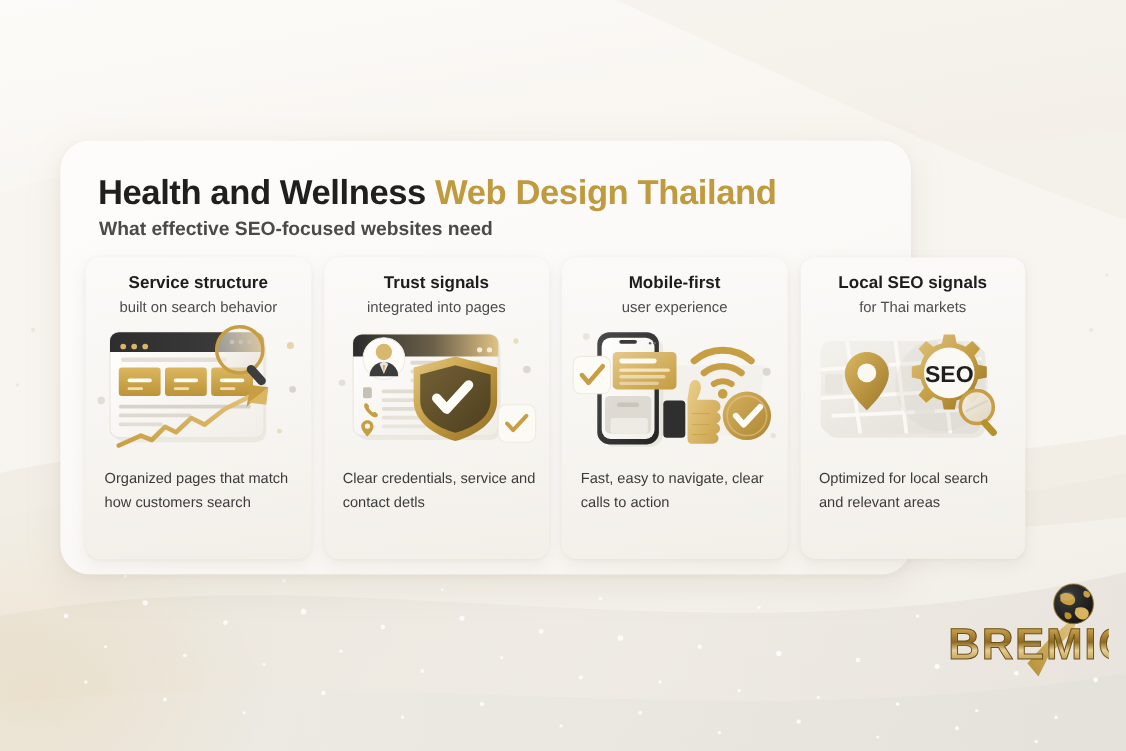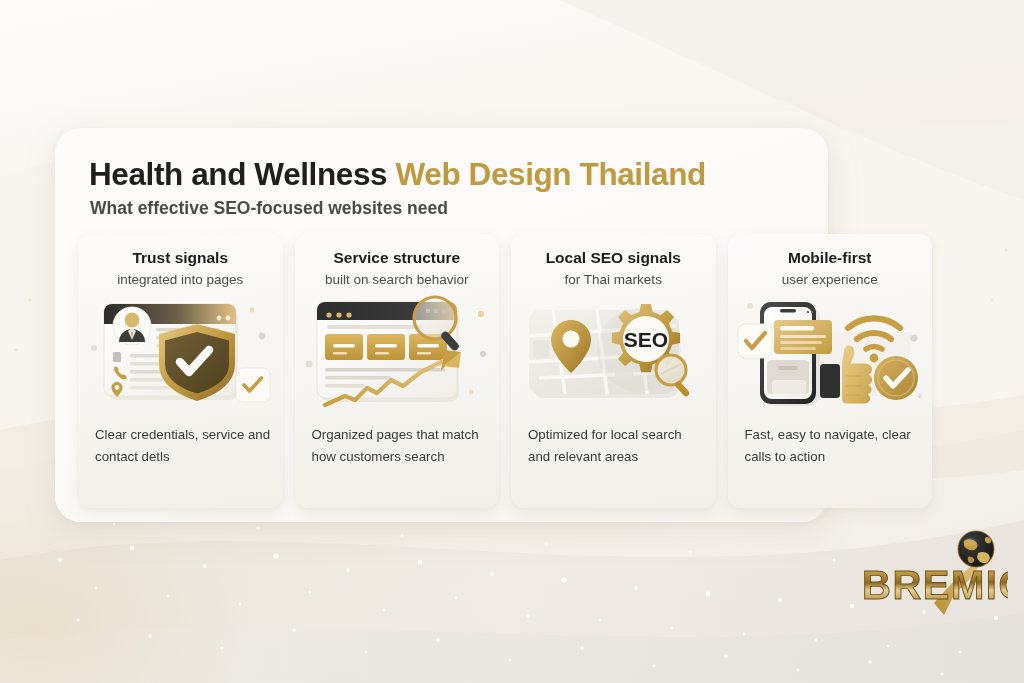--- a/index.html
+++ b/index.html
@@ -192,92 +192,20 @@
   <div id="panel">
 
     <div id="headline">
       <span>Health and Wellness</span>
       <span class="accent">Web Design Thailand</span>
     </div>
     <div id="subhead">What effective SEO-focused websites need</div>
 
     <div id="cards">
 
-      <div class="card c2">
-        <div class="card-title">Trust signals</div>
-        <div class="card-sub">integrated into pages</div>
-        <div class="card-art">
-          <svg viewBox="0 0 188 118">
-            <defs>
-              <linearGradient id="g2win" x1="0" y1="0" x2="1" y2="1">
-                <stop offset="0" stop-color="#ffffff"></stop>
-                  <stop offset="1" stop-color="#f0ede7"></stop>
-              </linearGradient>
-              <linearGradient id="g2bar" x1="0" y1="0" x2="1" y2="0">
-                <stop offset="0" stop-color="#2c2c2c"></stop>
-                  <stop offset="0.55" stop-color="#6b5f48"></stop>
-                <stop offset="1" stop-color="#e0c285"></stop>
-              </linearGradient>
-              <linearGradient id="g2shieldOuter" x1="0" y1="0" x2="1" y2="1">
-                <stop offset="0" stop-color="#e6c882"></stop>
-                  <stop offset="0.5" stop-color="#c19a3e"></stop>
-                <stop offset="1" stop-color="#8e6d26"></stop>
-              </linearGradient>
-              <linearGradient id="g2shieldInner" x1="0" y1="0" x2="1" y2="1">
-                <stop offset="0" stop-color="#6e5c33"></stop>
-                  <stop offset="1" stop-color="#4a3d1f"></stop>
-              </linearGradient>
-            </defs>
-            <g opacity="0.1">
-                <rect x="22" y="16" width="130" height="92" rx="9" fill="#8b7c5c"></rect>
-              </g>
-            <rect x="18" y="12" width="132" height="92" rx="8" fill="url(#g2win)" stroke="#eae6dd"></rect>
-            <path d="M18,20 a8,8 0 0 1 8,-8 h116 a8,8 0 0 1 8,8 v12 H18 Z" fill="url(#g2bar)"></path>
-            <circle cx="133" cy="26" r="2.4" fill="#fdf6e6" opacity="0.85"></circle>
-            <circle cx="142" cy="26" r="2.4" fill="#fdf6e6" opacity="0.85"></circle>
-            <g>
-              <circle cx="46" cy="34" r="19" fill="#fdfcf9" stroke="#efebe2"></circle>
-              <circle cx="46" cy="28" r="7.4" fill="#d8b76e"></circle>
-              <path d="M33,50 a13,13 0 0 1 26,0 Z" fill="#3c3c3c"></path>
-              <path d="M42,39 L46,48 L50,39 L46,36 Z" fill="#e8e4da"></path>
-              <path d="M45,40 L46,47 L47,40 Z" fill="#c9a44f"></path>
-            </g>
-            <rect x="70" y="36" width="64" height="3.6" rx="1.8" fill="#dedad1"></rect>
-            <rect x="70" y="44" width="56" height="3.6" rx="1.8" fill="#e3dfd6"></rect>
-            <rect x="70" y="52" width="44" height="3.6" rx="1.8" fill="#e7e3da"></rect>
-            <rect x="27" y="60" width="8" height="10" rx="1.6" fill="#c6c1b6"></rect>
-            <g fill="#c79e43">
-              <path d="M28.2,75.4 c0.6,-1 2,-1.2 2.8,-0.3 l1.1,1.2 c0.6,0.7 0.6,1.7 0,2.3 c1,1.9 2.5,3.4 4.4,4.4 c0.6,-0.6 1.6,-0.6 2.3,0 l1.2,1.1 c0.9,0.8 0.7,2.2 -0.3,2.8 c-1.4,0.8 -3.2,0.5 -4.5,-0.5 c-3,-2.2 -5.3,-4.6 -6.6,-7.4 c-0.6,-1.3 -0.6,-2.7 -0.4,-3.6 Z"></path>
-            </g>
-            <g fill="#c79e43">
-              <path d="M31,90 c-3.1,0 -5.6,2.5 -5.6,5.6 c0,4 5.6,9.4 5.6,9.4 s5.6,-5.4 5.6,-9.4 c0,-3.1 -2.5,-5.6 -5.6,-5.6 Z"></path>
-              <circle cx="31" cy="95.4" r="2.3" fill="#fbf8f1"></circle>
-            </g>
-            <rect x="44" y="62" width="66" height="3.4" rx="1.7" fill="#e0dcd3"></rect>
-            <rect x="44" y="70" width="58" height="3.4" rx="1.7" fill="#e4e0d7"></rect>
-            <rect x="44" y="78" width="64" height="3.4" rx="1.7" fill="#e0dcd3"></rect>
-            <rect x="44" y="86" width="50" height="3.4" rx="1.7" fill="#e6e2d9"></rect>
-            <rect x="44" y="94" width="40" height="3.4" rx="1.7" fill="#eae6dd"></rect>
-            <g>
-              <rect x="150" y="76" width="34" height="34" rx="7" fill="#fcfaf5" stroke="#edeae2"></rect>
-              <path d="M158,93 l5.5,6 l12,-13" fill="none" stroke="#c79e43" stroke-width="3.6" stroke-linecap="round" stroke-linejoin="round"></path>
-            </g>
-            <g>
-              <path d="M128,32 L166,42 V72 c0,20 -19,31 -38,37 c-19,-6 -38,-17 -38,-37 V42 Z" transform="translate(-17,0)" fill="url(#g2shieldOuter)"></path>
-              <path d="M111,40 L143,48.5 V72 c0,15.5 -15.5,24.5 -32,29.5 c-16.5,-5 -32,-14 -32,-29.5 V48.5 Z" transform="translate(0,0) scale(1)" fill="url(#g2shieldInner)" opacity="0.96"></path>
-              <path d="M94,70 l9,10 l20,-22" fill="none" stroke="#fffdf7" stroke-width="8.5" stroke-linecap="round" stroke-linejoin="round"></path>
-            </g>
-            <circle cx="176" cy="44" r="3.4" fill="#d3cec4" opacity="0.75"></circle>
-            <circle cx="8" cy="56" r="3" fill="#dcd6ca" opacity="0.7"></circle>
-            <circle cx="166" cy="18" r="2.4" fill="#e2cb96" opacity="0.6"></circle>
-          </svg>
-        </div>
-        <div class="card-caption">Clear credentials, service and contact detls</div>
-      </div>
-
       <div class="card c1">
         <div class="card-title">Service structure</div>
         <div class="card-sub">built on search behavior</div>
         <div class="card-art">
           <svg viewBox="0 0 188 118">
             <defs>
               <linearGradient id="g1win" x1="0" y1="0" x2="1" y2="1">
                 <stop offset="0" stop-color="#ffffff"></stop>
                   <stop offset="1" stop-color="#f1eee8"></stop>
               </linearGradient>
@@ -332,83 +260,90 @@
             </g>
             <circle cx="178" cy="22" r="3.2" fill="#e2cb96" opacity="0.8"></circle>
             <circle cx="180" cy="62" r="3" fill="#cfcac0" opacity="0.8"></circle>
             <circle cx="6" cy="72" r="3.4" fill="#d8d3c8" opacity="0.7"></circle>
             <circle cx="168" cy="100" r="2.2" fill="#e2cb96" opacity="0.6"></circle>
           </svg>
         </div>
         <div class="card-caption">Organized pages that match how customers search</div>
       </div>
 
-      <div class="card c4">
-        <div class="card-title">Local SEO signals</div>
-        <div class="card-sub">for Thai markets</div>
+      <div class="card c2">
+        <div class="card-title">Trust signals</div>
+        <div class="card-sub">integrated into pages</div>
         <div class="card-art">
           <svg viewBox="0 0 188 118">
             <defs>
-              <linearGradient id="g4map" x1="0" y1="0" x2="1" y2="1">
-                <stop offset="0" stop-color="#f4f2ed"></stop>
-                  <stop offset="1" stop-color="#e2dfd8"></stop>
-              </linearGradient>
-              <linearGradient id="g4pin" x1="0" y1="0" x2="1" y2="1">
-                <stop offset="0" stop-color="#dbb761"></stop>
-                  <stop offset="1" stop-color="#9c7727"></stop>
-              </linearGradient>
-              <linearGradient id="g4gear" x1="0" y1="0" x2="1" y2="1">
-                <stop offset="0" stop-color="#e2c582"></stop>
-                  <stop offset="0.55" stop-color="#c39c41"></stop>
-                <stop offset="1" stop-color="#93701f"></stop>
-              </linearGradient>
-              <linearGradient id="g4lens" x1="0" y1="0" x2="1" y2="1">
-                <stop offset="0" stop-color="#f6f2e7" stop-opacity="0.95"></stop>
-                <stop offset="1" stop-color="#ddd3bc" stop-opacity="0.9"></stop>
+              <linearGradient id="g2win" x1="0" y1="0" x2="1" y2="1">
+                <stop offset="0" stop-color="#ffffff"></stop>
+                  <stop offset="1" stop-color="#f0ede7"></stop>
+              </linearGradient>
+              <linearGradient id="g2bar" x1="0" y1="0" x2="1" y2="0">
+                <stop offset="0" stop-color="#2c2c2c"></stop>
+                  <stop offset="0.55" stop-color="#6b5f48"></stop>
+                <stop offset="1" stop-color="#e0c285"></stop>
+              </linearGradient>
+              <linearGradient id="g2shieldOuter" x1="0" y1="0" x2="1" y2="1">
+                <stop offset="0" stop-color="#e6c882"></stop>
+                  <stop offset="0.5" stop-color="#c19a3e"></stop>
+                <stop offset="1" stop-color="#8e6d26"></stop>
+              </linearGradient>
+              <linearGradient id="g2shieldInner" x1="0" y1="0" x2="1" y2="1">
+                <stop offset="0" stop-color="#6e5c33"></stop>
+                  <stop offset="1" stop-color="#4a3d1f"></stop>
               </linearGradient>
             </defs>
             <g opacity="0.1">
-                <rect x="14" y="22" width="146" height="84" rx="11" fill="#807662"></rect>
+                <rect x="22" y="16" width="130" height="92" rx="9" fill="#8b7c5c"></rect>
               </g>
-            <rect x="10" y="18" width="146" height="84" rx="10" fill="url(#g4map)"></rect>
-            <g stroke="#fbfaf7" stroke-width="3.4" fill="none" opacity="0.95">
-              <path d="M10,44 L156,34"></path>
-              <path d="M10,70 L156,62"></path>
-              <path d="M34,18 L46,102"></path>
-              <path d="M78,18 L88,102"></path>
-              <path d="M118,18 L128,102"></path>
-              <path d="M20,86 L156,80"></path>
-            </g>
-            <g fill="#e8e5de" opacity="0.8">
-              <rect x="14" y="48" width="16" height="18" rx="2"></rect>
-              <rect x="52" y="38" width="20" height="12" rx="2"></rect>
-              <rect x="96" y="74" width="18" height="14" rx="2"></rect>
-            </g>
-            <circle cx="120" cy="58" r="42" fill="#d8d4cc" opacity="0.3"></circle>
-            <g>
-              <path d="M52,28 c-11,0 -20,9 -20,20 c0,14.5 20,33 20,33 s20,-18.5 20,-33 c0,-11 -9,-20 -20,-20 Z" fill="url(#g4pin)"></path>
-              <circle cx="52" cy="47" r="8.6" fill="#fbf8f1"></circle>
-            </g>
-            <g>
-              <path d="M122,12 h10 l1.6,8 a34,34 0 0 1 8,3.3 l6.4,-5.2 l7,7 l-5.2,6.4 a34,34 0 0 1 3.3,8
-                       l8,1.6 v10 l-8,1.6 a34,34 0 0 1 -3.3,8 l5.2,6.4 l-7,7 l-6.4,-5.2 a34,34 0 0 1 -8,3.3
-                       l-1.6,8 h-10 l-1.6,-8 a34,34 0 0 1 -8,-3.3 l-6.4,5.2 l-7,-7 l5.2,-6.4
-                       a34,34 0 0 1 -3.3,-8 l-8,-1.6 v-10 l8,-1.6 a34,34 0 0 1 3.3,-8 l-5.2,-6.4 l7,-7
-                       l6.4,5.2 a34,34 0 0 1 8,-3.3 Z" fill="url(#g4gear)"></path>
-              <circle cx="127" cy="47" r="23" fill="#fbf9f4"></circle>
-              <text x="127" y="55" text-anchor="middle" font-family="Liberation Sans, sans-serif" font-size="21" font-weight="bold" fill="#1f1f1f">SEO</text>
-            </g>
-            <g>
-              <circle cx="152" cy="78" r="15" fill="url(#g4lens)" stroke="#c79e43" stroke-width="3.2"></circle>
-              <path d="M142,82 L162,72" stroke="#d9d2c0" stroke-width="2" opacity="0.8"></path>
-              <rect x="160" y="88" width="6.4" height="18" rx="3.2" fill="#b8912f" transform="rotate(-42 163 97)"></rect>
-            </g>
+            <rect x="18" y="12" width="132" height="92" rx="8" fill="url(#g2win)" stroke="#eae6dd"></rect>
+            <path d="M18,20 a8,8 0 0 1 8,-8 h116 a8,8 0 0 1 8,8 v12 H18 Z" fill="url(#g2bar)"></path>
+            <circle cx="133" cy="26" r="2.4" fill="#fdf6e6" opacity="0.85"></circle>
+            <circle cx="142" cy="26" r="2.4" fill="#fdf6e6" opacity="0.85"></circle>
+            <g>
+              <circle cx="46" cy="34" r="19" fill="#fdfcf9" stroke="#efebe2"></circle>
+              <circle cx="46" cy="28" r="7.4" fill="#d8b76e"></circle>
+              <path d="M33,50 a13,13 0 0 1 26,0 Z" fill="#3c3c3c"></path>
+              <path d="M42,39 L46,48 L50,39 L46,36 Z" fill="#e8e4da"></path>
+              <path d="M45,40 L46,47 L47,40 Z" fill="#c9a44f"></path>
+            </g>
+            <rect x="70" y="36" width="64" height="3.6" rx="1.8" fill="#dedad1"></rect>
+            <rect x="70" y="44" width="56" height="3.6" rx="1.8" fill="#e3dfd6"></rect>
+            <rect x="70" y="52" width="44" height="3.6" rx="1.8" fill="#e7e3da"></rect>
+            <rect x="27" y="60" width="8" height="10" rx="1.6" fill="#c6c1b6"></rect>
+            <g fill="#c79e43">
+              <path d="M28.2,75.4 c0.6,-1 2,-1.2 2.8,-0.3 l1.1,1.2 c0.6,0.7 0.6,1.7 0,2.3 c1,1.9 2.5,3.4 4.4,4.4 c0.6,-0.6 1.6,-0.6 2.3,0 l1.2,1.1 c0.9,0.8 0.7,2.2 -0.3,2.8 c-1.4,0.8 -3.2,0.5 -4.5,-0.5 c-3,-2.2 -5.3,-4.6 -6.6,-7.4 c-0.6,-1.3 -0.6,-2.7 -0.4,-3.6 Z"></path>
+            </g>
+            <g fill="#c79e43">
+              <path d="M31,90 c-3.1,0 -5.6,2.5 -5.6,5.6 c0,4 5.6,9.4 5.6,9.4 s5.6,-5.4 5.6,-9.4 c0,-3.1 -2.5,-5.6 -5.6,-5.6 Z"></path>
+              <circle cx="31" cy="95.4" r="2.3" fill="#fbf8f1"></circle>
+            </g>
+            <rect x="44" y="62" width="66" height="3.4" rx="1.7" fill="#e0dcd3"></rect>
+            <rect x="44" y="70" width="58" height="3.4" rx="1.7" fill="#e4e0d7"></rect>
+            <rect x="44" y="78" width="64" height="3.4" rx="1.7" fill="#e0dcd3"></rect>
+            <rect x="44" y="86" width="50" height="3.4" rx="1.7" fill="#e6e2d9"></rect>
+            <rect x="44" y="94" width="40" height="3.4" rx="1.7" fill="#eae6dd"></rect>
+            <g>
+              <rect x="150" y="76" width="34" height="34" rx="7" fill="#fcfaf5" stroke="#edeae2"></rect>
+              <path d="M158,93 l5.5,6 l12,-13" fill="none" stroke="#c79e43" stroke-width="3.6" stroke-linecap="round" stroke-linejoin="round"></path>
+            </g>
+            <g>
+              <path d="M128,32 L166,42 V72 c0,20 -19,31 -38,37 c-19,-6 -38,-17 -38,-37 V42 Z" transform="translate(-17,0)" fill="url(#g2shieldOuter)"></path>
+              <path d="M111,40 L143,48.5 V72 c0,15.5 -15.5,24.5 -32,29.5 c-16.5,-5 -32,-14 -32,-29.5 V48.5 Z" transform="translate(0,0) scale(1)" fill="url(#g2shieldInner)" opacity="0.96"></path>
+              <path d="M94,70 l9,10 l20,-22" fill="none" stroke="#fffdf7" stroke-width="8.5" stroke-linecap="round" stroke-linejoin="round"></path>
+            </g>
+            <circle cx="176" cy="44" r="3.4" fill="#d3cec4" opacity="0.75"></circle>
+            <circle cx="8" cy="56" r="3" fill="#dcd6ca" opacity="0.7"></circle>
+            <circle cx="166" cy="18" r="2.4" fill="#e2cb96" opacity="0.6"></circle>
           </svg>
         </div>
-        <div class="card-caption">Optimized for local search and relevant areas</div>
+        <div class="card-caption">Clear credentials, service and contact detls</div>
       </div>
 
       <div class="card c3">
         <div class="card-title">Mobile-first</div>
         <div class="card-sub">user experience</div>
         <div class="card-art">
           <svg viewBox="0 0 188 118">
             <defs>
               <linearGradient id="g3body" x1="0" y1="0" x2="1" y2="1">
                 <stop offset="0" stop-color="#4a4a4a"></stop>
@@ -475,20 +410,85 @@
               <path d="M150,86 l7,8 l15,-16" fill="none" stroke="#fffdf7" stroke-width="5.4" stroke-linecap="round" stroke-linejoin="round"></path>
             </g>
             <circle cx="178" cy="46" r="3.6" fill="#d4cfc5" opacity="0.8"></circle>
             <circle cx="14" cy="14" r="3" fill="#dfd8c8" opacity="0.6"></circle>
             <circle cx="184" cy="104" r="2.4" fill="#dcd6ca" opacity="0.6"></circle>
           </svg>
         </div>
         <div class="card-caption">Fast, easy to navigate, clear calls to action</div>
       </div>
 
+      <div class="card c4">
+        <div class="card-title">Local SEO signals</div>
+        <div class="card-sub">for Thai markets</div>
+        <div class="card-art">
+          <svg viewBox="0 0 188 118">
+            <defs>
+              <linearGradient id="g4map" x1="0" y1="0" x2="1" y2="1">
+                <stop offset="0" stop-color="#f4f2ed"></stop>
+                  <stop offset="1" stop-color="#e2dfd8"></stop>
+              </linearGradient>
+              <linearGradient id="g4pin" x1="0" y1="0" x2="1" y2="1">
+                <stop offset="0" stop-color="#dbb761"></stop>
+                  <stop offset="1" stop-color="#9c7727"></stop>
+              </linearGradient>
+              <linearGradient id="g4gear" x1="0" y1="0" x2="1" y2="1">
+                <stop offset="0" stop-color="#e2c582"></stop>
+                  <stop offset="0.55" stop-color="#c39c41"></stop>
+                <stop offset="1" stop-color="#93701f"></stop>
+              </linearGradient>
+              <linearGradient id="g4lens" x1="0" y1="0" x2="1" y2="1">
+                <stop offset="0" stop-color="#f6f2e7" stop-opacity="0.95"></stop>
+                <stop offset="1" stop-color="#ddd3bc" stop-opacity="0.9"></stop>
+              </linearGradient>
+            </defs>
+            <g opacity="0.1">
+                <rect x="14" y="22" width="146" height="84" rx="11" fill="#807662"></rect>
+              </g>
+            <rect x="10" y="18" width="146" height="84" rx="10" fill="url(#g4map)"></rect>
+            <g stroke="#fbfaf7" stroke-width="3.4" fill="none" opacity="0.95">
+              <path d="M10,44 L156,34"></path>
+              <path d="M10,70 L156,62"></path>
+              <path d="M34,18 L46,102"></path>
+              <path d="M78,18 L88,102"></path>
+              <path d="M118,18 L128,102"></path>
+              <path d="M20,86 L156,80"></path>
+            </g>
+            <g fill="#e8e5de" opacity="0.8">
+              <rect x="14" y="48" width="16" height="18" rx="2"></rect>
+              <rect x="52" y="38" width="20" height="12" rx="2"></rect>
+              <rect x="96" y="74" width="18" height="14" rx="2"></rect>
+            </g>
+            <circle cx="120" cy="58" r="42" fill="#d8d4cc" opacity="0.3"></circle>
+            <g>
+              <path d="M52,28 c-11,0 -20,9 -20,20 c0,14.5 20,33 20,33 s20,-18.5 20,-33 c0,-11 -9,-20 -20,-20 Z" fill="url(#g4pin)"></path>
+              <circle cx="52" cy="47" r="8.6" fill="#fbf8f1"></circle>
+            </g>
+            <g>
+              <path d="M122,12 h10 l1.6,8 a34,34 0 0 1 8,3.3 l6.4,-5.2 l7,7 l-5.2,6.4 a34,34 0 0 1 3.3,8
+                       l8,1.6 v10 l-8,1.6 a34,34 0 0 1 -3.3,8 l5.2,6.4 l-7,7 l-6.4,-5.2 a34,34 0 0 1 -8,3.3
+                       l-1.6,8 h-10 l-1.6,-8 a34,34 0 0 1 -8,-3.3 l-6.4,5.2 l-7,-7 l5.2,-6.4
+                       a34,34 0 0 1 -3.3,-8 l-8,-1.6 v-10 l8,-1.6 a34,34 0 0 1 3.3,-8 l-5.2,-6.4 l7,-7
+                       l6.4,5.2 a34,34 0 0 1 8,-3.3 Z" fill="url(#g4gear)"></path>
+              <circle cx="127" cy="47" r="23" fill="#fbf9f4"></circle>
+              <text x="127" y="55" text-anchor="middle" font-family="Liberation Sans, sans-serif" font-size="21" font-weight="bold" fill="#1f1f1f">SEO</text>
+            </g>
+            <g>
+              <circle cx="152" cy="78" r="15" fill="url(#g4lens)" stroke="#c79e43" stroke-width="3.2"></circle>
+              <path d="M142,82 L162,72" stroke="#d9d2c0" stroke-width="2" opacity="0.8"></path>
+              <rect x="160" y="88" width="6.4" height="18" rx="3.2" fill="#b8912f" transform="rotate(-42 163 97)"></rect>
+            </g>
+          </svg>
+        </div>
+        <div class="card-caption">Optimized for local search and relevant areas</div>
+      </div>
+
     </div>
   </div>
 
   <div id="logo">
     <svg viewBox="0 0 160 95">
       <defs>
         <linearGradient id="lgGold" x1="0" y1="0" x2="0" y2="1">
           <stop offset="0" stop-color="#f1dba4"></stop>
           <stop offset="0.18" stop-color="#c9a14c"></stop>
           <stop offset="0.45" stop-color="#8d6a22"></stop>

